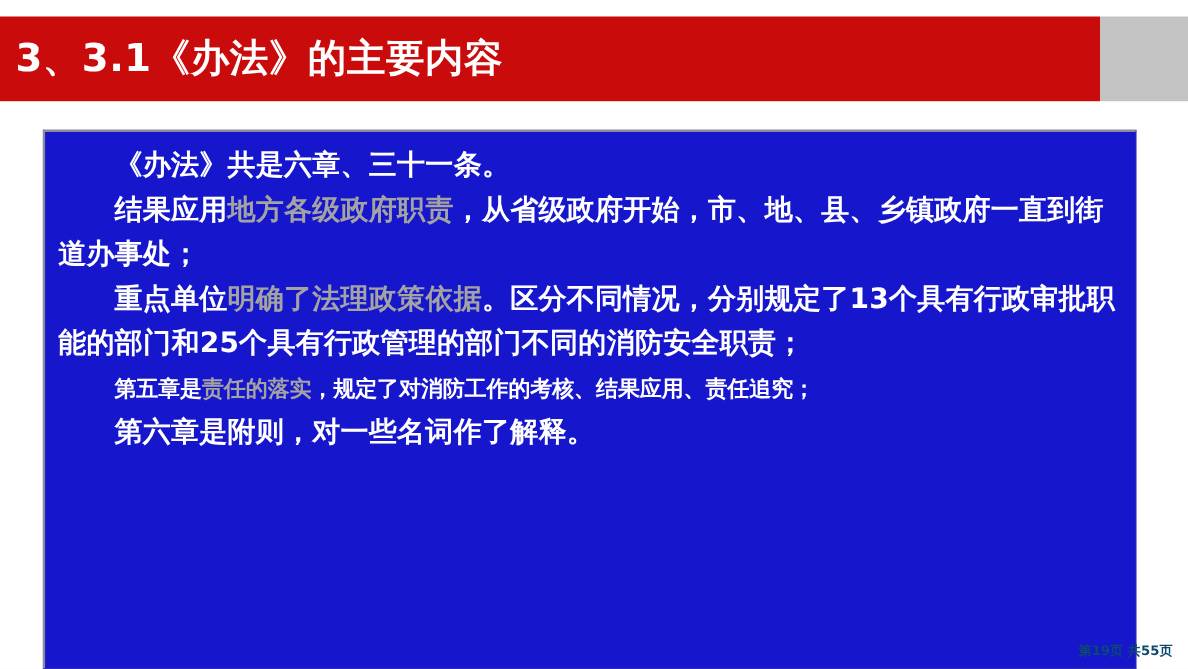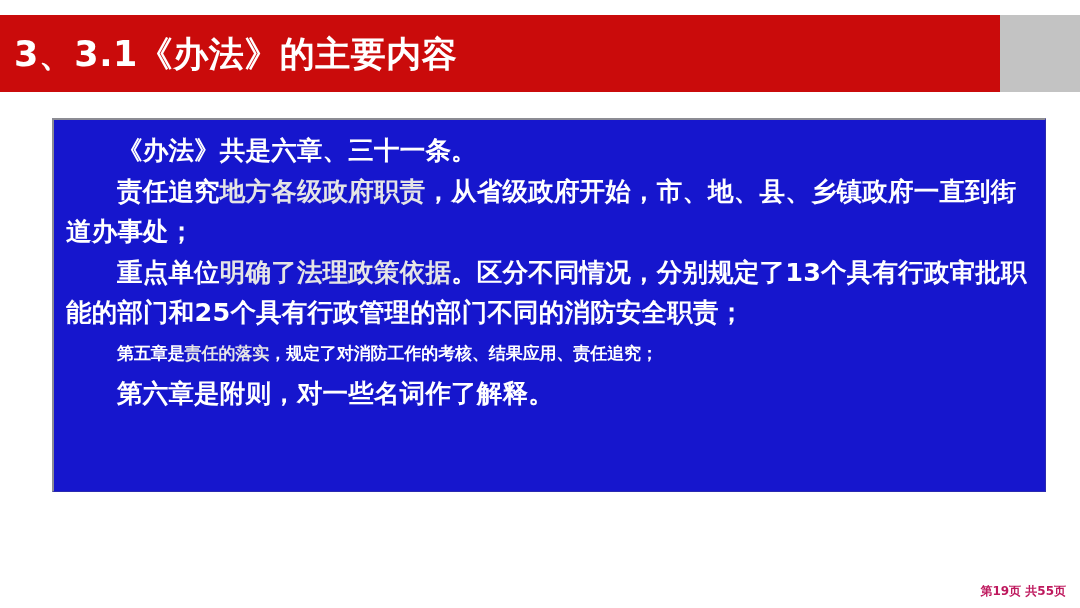--- a/index.html
+++ b/index.html
@@ -57,24 +57,24 @@
     font-weight: bold;
     letter-spacing: 0.5px;
     white-space: nowrap;
     line-height: 1;
     font-family: "DejaVu Sans", "Liberation Sans", sans-serif;
   }
 
   
   .content-panel {
     position: absolute;
-    left: 52px;
+    left: 39px;
     top: 118px;
     width: 994px;
-    height: 374px;
+    height: 490px;
     background: #1616cd;
     border-top: 2px solid #8c8c94;
     border-left: 2px solid #8c8c94;
     border-right: 1px solid #2a2ab0;
     border-bottom: 1px solid #2a2ab0;
     box-sizing: border-box;
     padding: 10px 12px 0 12px;
   }
 
   .para {
@@ -82,53 +82,53 @@
     font-size: 25.5px;
     font-weight: bold;
     line-height: 40.5px;
     letter-spacing: 0.2px;
     text-indent: 51px;
     margin: 0;
     white-space: normal;
     font-family: "DejaVu Sans", "Liberation Sans", sans-serif;
   }
   .para.tight {
-    font-size: 17px;
+    font-size: 20px;
     letter-spacing: -0.1px;
   }
   .hl {
-    color: #e5e5e5;
+    color: #a3a3a3;
   }
 
   
   .footer {
     position: absolute;
     right: 14px;
     bottom: 8px;
-    color: #be185d;
+    color: #0c4a6e;
     font-size: 12px;
     font-weight: bold;
     white-space: nowrap;
     font-family: "DejaVu Sans", "Liberation Sans", sans-serif;
   }
 </style>
 </head>
 <body>
 
 <div id="slide">
 
   <div class="title-bar">
     <div class="title-bar-red"></div>
     <div class="title-bar-gray"></div>
     <div class="title-text">3、3.1《办法》的主要内容</div>
   </div>
 
   <div class="content-panel">
     <p class="para"><span class="">《办法》共是六章、三十一条。</span></p>
-    <p class="para"><span class="">责任追究</span><span class="hl">地方各级政府职责</span><span class="">，从省级政府开始，市、地、县、乡镇政府一直到街道办事处；</span></p>
+    <p class="para"><span class="">结果应用</span><span class="hl">地方各级政府职责</span><span class="">，从省级政府开始，市、地、县、乡镇政府一直到街道办事处；</span></p>
     <p class="para"><span class="">重点单位</span><span class="hl">明确了法理政策依据</span><span class="">。区分不同情况，分别规定了13个具有行政审批职能的部门和25个具有行政管理的部门不同的消防安全职责；</span></p>
     <p class="para tight"><span class="">第五章是</span><span class="hl">责任的落实</span><span class="">，规定了对消防工作的考核、结果应用、责任追究；</span></p>
     <p class="para"><span class="">第六章是附则，对一些名词作了解释。</span></p>
   </div>
 
   <div class="footer">第19页  共55页</div>
 
 </div>
 
 </body></html>

